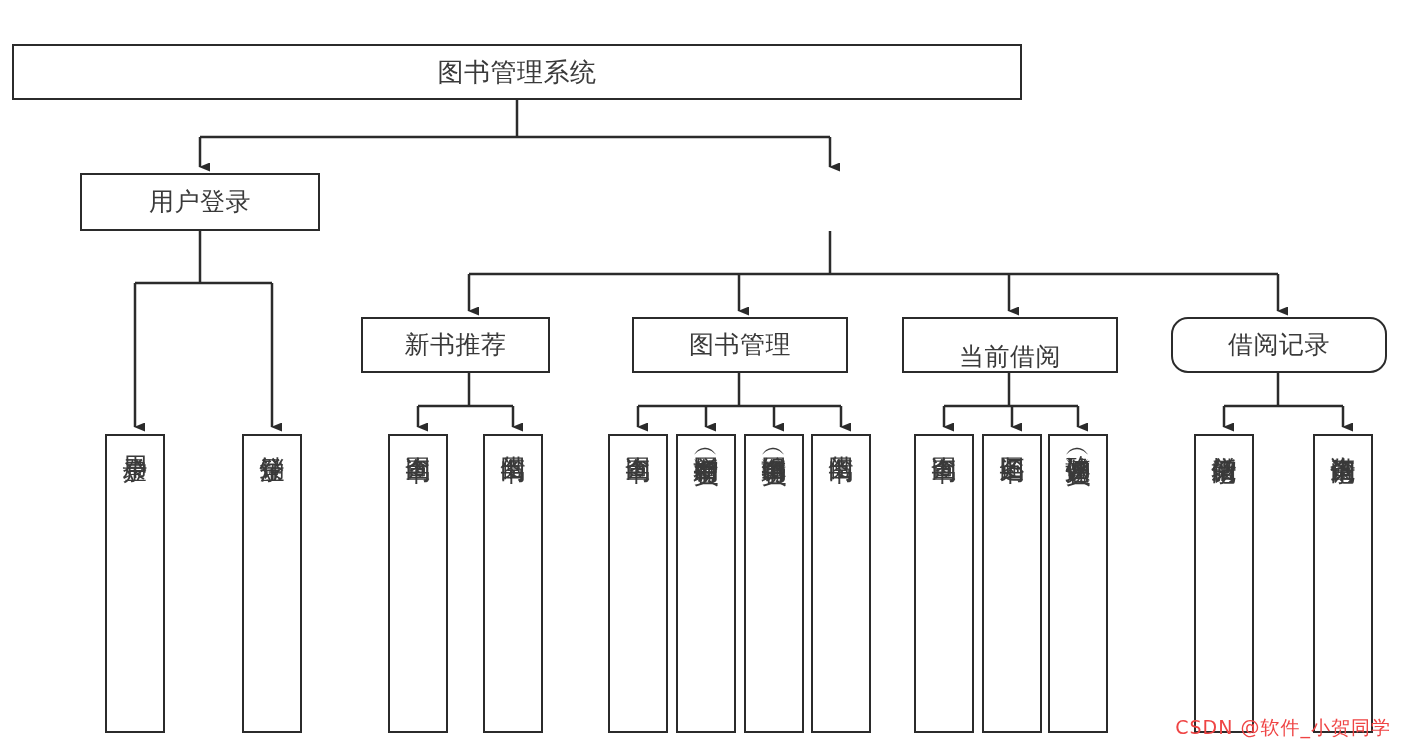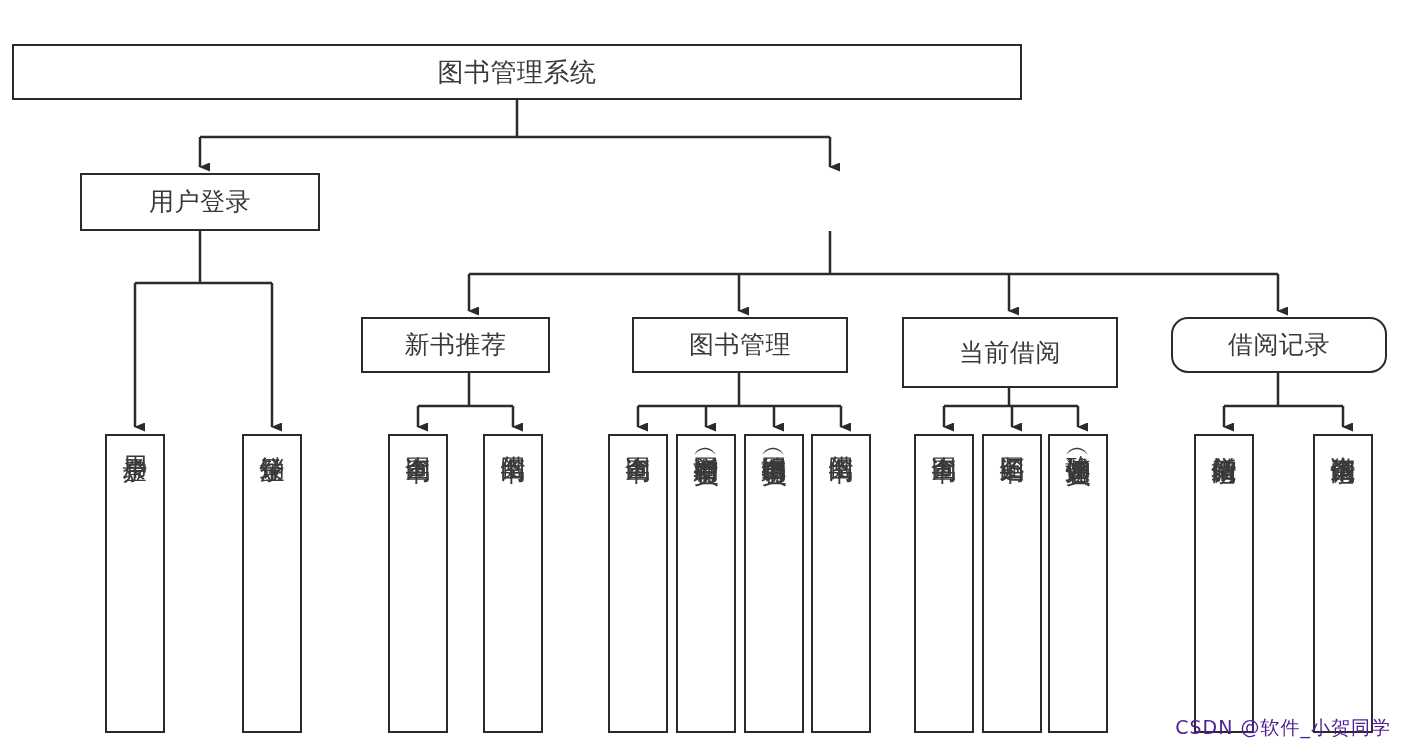--- a/index.html
+++ b/index.html
@@ -60,21 +60,21 @@
     line-height: 1.08;
     letter-spacing: 1px;
     white-space: nowrap;
     margin-top: 0;
   }
   .watermark {
     position: absolute;
     right: 14px;
     bottom: 6px;
     font-size: 19px;
-    color: #4c1d95;
+    color: #ef4444;
     letter-spacing: 1px;
     z-index: 5;
     white-space: nowrap;
     font-family: "DejaVu Sans", "Liberation Sans", sans-serif;
   }
 </style>
 </head>
 <body>
 
 <div id="canvas">
@@ -139,21 +139,21 @@
 
 
   <div class="node h" style="left:361px; top:317px; width:189px; height:56px;">
     <span class="label">新书推荐</span>
   </div>
 
   <div class="node h" style="left:632px; top:317px; width:216px; height:56px;">
     <span class="label">图书管理</span>
   </div>
 
-  <div class="node h" style="left:902px; top:317px; width:216px; height:71px;">
+  <div class="node h" style="left:902px; top:317px; width:216px; height:56px;align-items:flex-end;">
     <span class="label">当前借阅</span>
   </div>
 
   <div class="node h" style="left:1171px; top:317px; width:216px; height:56px;border-radius:17px;">
     <span class="label">借阅记录</span>
   </div>
 
   <div class="node v" style="left:105px; top:434px; width:60px; height:299px;">
     <span class="label">用户登录</span>
   </div>

